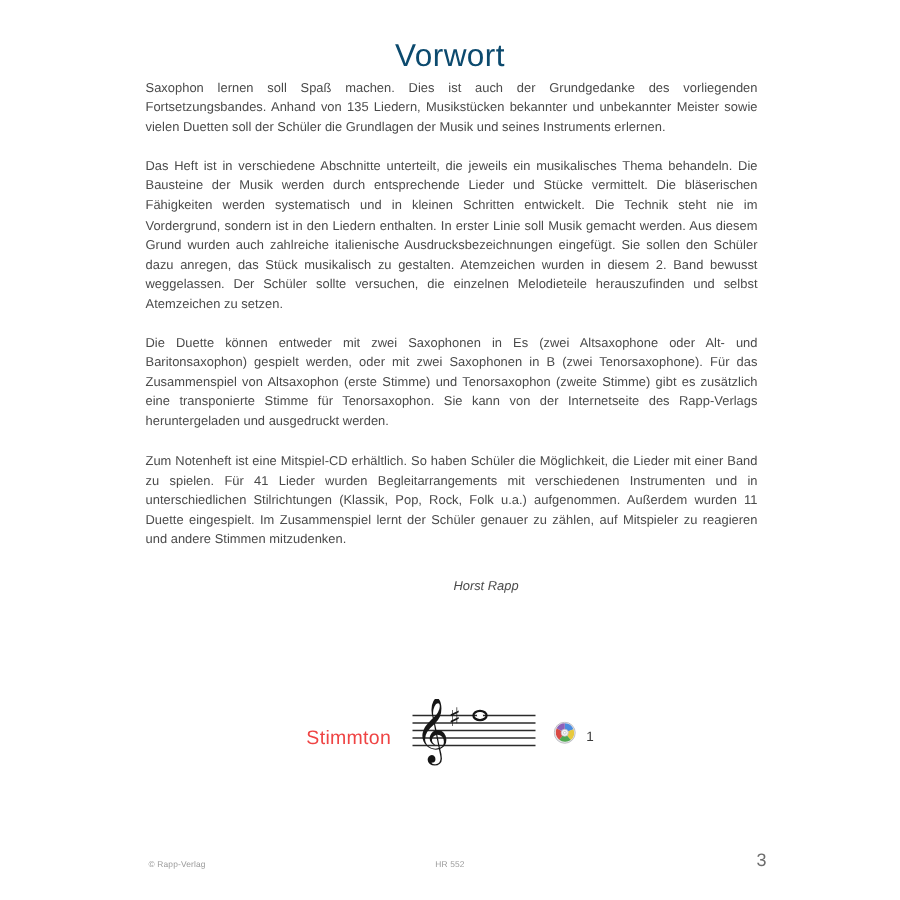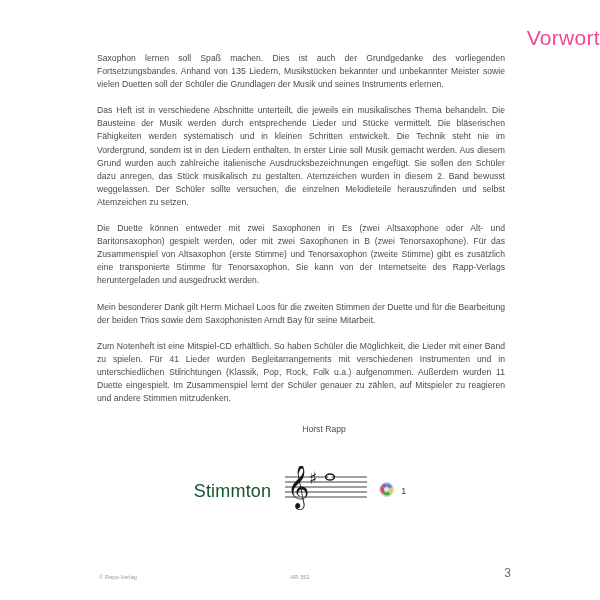--- a/index.html
+++ b/index.html
@@ -18,25 +18,25 @@
   .page {
     position: absolute;
     inset: 0;
     background: #ffffff;
   }
   .title {
     position: absolute;
     top: 26px;
     left: 0;
     width: 600px;
-    text-align: right;
+    text-align: center;
     font-size: 21px;
     font-weight: 400;
     letter-spacing: 0.3px;
-    color: #ec4899;
+    color: #0c4a6e;
   }
   .body-col {
     position: absolute;
     left: 97px;
     top: 52px;
     width: 408px;
   }
   p.para {
     margin: 0 0 13px 0;
     font-size: 8.6px;
@@ -48,35 +48,36 @@
     -webkit-hyphens: manual;
     hyphens: manual;
   }
   .signature {
     margin: 18px 0 0 0;
     font-size: 8.6px;
     line-height: 13px;
     color: #4a4a4a;
     text-align: center;
     padding-left: 46px;
+    font-style: italic;
   }
   
   .stimmton-row {
     position: absolute;
     left: 0;
     top: 466px;
     width: 600px;
     display: flex;
     align-items: center;
     justify-content: center;
     gap: 0px;
   }
   .stimmton-label {
-    font-size: 18px;
-    color: #14532d;
+    font-size: 13px;
+    color: #ef4444;
     letter-spacing: 0.2px;
     margin-right: 12px;
   }
   .staff-wrap {
     position: relative;
     width: 86px;
     height: 50px;
   }
   .staff-svg { display: block; }
   .cd-wrap {
@@ -127,21 +128,20 @@
 <body>
 
 <div class="page">
 
   <div class="title">Vorwort</div>
 
   <div class="body-col">
     <p class="para">Saxophon  lernen soll Spaß machen. Dies ist auch der Grundgedanke des vorliegenden Fortsetzungsbandes. Anhand von 135 Liedern, Musikstücken bekannter und unbekannter Meister sowie vielen Duetten soll der Schüler die Grundlagen der Musik und seines Instruments erlernen.</p>
     <p class="para">Das Heft ist in verschiedene Abschnitte unterteilt, die jeweils ein musikalisches Thema behandeln. Die Bausteine der Musik werden durch entsprechende Lieder und Stücke vermittelt. Die bläserischen Fähigkeiten werden systematisch und in kleinen Schritten entwickelt. Die Technik steht nie im Vordergrund, sondern ist in den Liedern enthalten. In erster Linie soll Musik gemacht werden. Aus diesem Grund wurden auch zahlreiche italienische Ausdrucksbezeichnungen eingefügt. Sie sollen den Schüler dazu anregen, das Stück musikalisch zu gestalten. Atemzeichen wurden in diesem 2. Band bewusst weggelassen. Der Schüler sollte versuchen, die einzelnen Melodieteile herauszufinden und selbst Atemzeichen zu setzen.</p>
     <p class="para">Die Duette können entweder mit zwei Saxophonen in Es (zwei Altsaxophone oder Alt- und Baritonsaxophon) gespielt werden, oder mit zwei Saxophonen in B (zwei Tenorsaxophone). Für das Zusammenspiel von Altsaxophon (erste Stimme) und Tenorsaxophon  (zweite Stimme) gibt es zusätzlich eine transponierte Stimme für Tenorsaxophon. Sie kann von der Internetseite des Rapp-Verlags heruntergeladen und ausgedruckt werden.</p>
-    <p class="para">Mein besonderer Dank gilt Herrn Michael Loos für die zweiten Stimmen der Duette und für die Bearbeitung der beiden Trios sowie dem Saxophonisten Arndt Bay für seine Mitarbeit.</p>
     <p class="para">Zum Notenheft ist eine Mitspiel-CD erhältlich. So haben Schüler die Möglichkeit, die Lieder mit einer Band zu spielen. Für 41 Lieder wurden Begleitarrangements mit verschiedenen Instrumenten und in unterschiedlichen Stilrichtungen (Klassik, Pop, Rock, Folk u.a.) aufgenommen. Außerdem wurden 11 Duette eingespielt. Im Zusammenspiel lernt der Schüler genauer zu zählen, auf Mitspieler zu reagieren und andere Stimmen mitzudenken.</p>
     <p class="signature">Horst Rapp</p>
   </div>
 
   <div class="stimmton-row">
     <span class="stimmton-label">Stimmton</span>
 
     <span class="staff-wrap">
       <svg class="staff-svg" width="86" height="50" viewBox="0 0 86 50" xmlns="http://www.w3.org/2000/svg">
         <g stroke="#2b2b2b" stroke-width="0.9">

